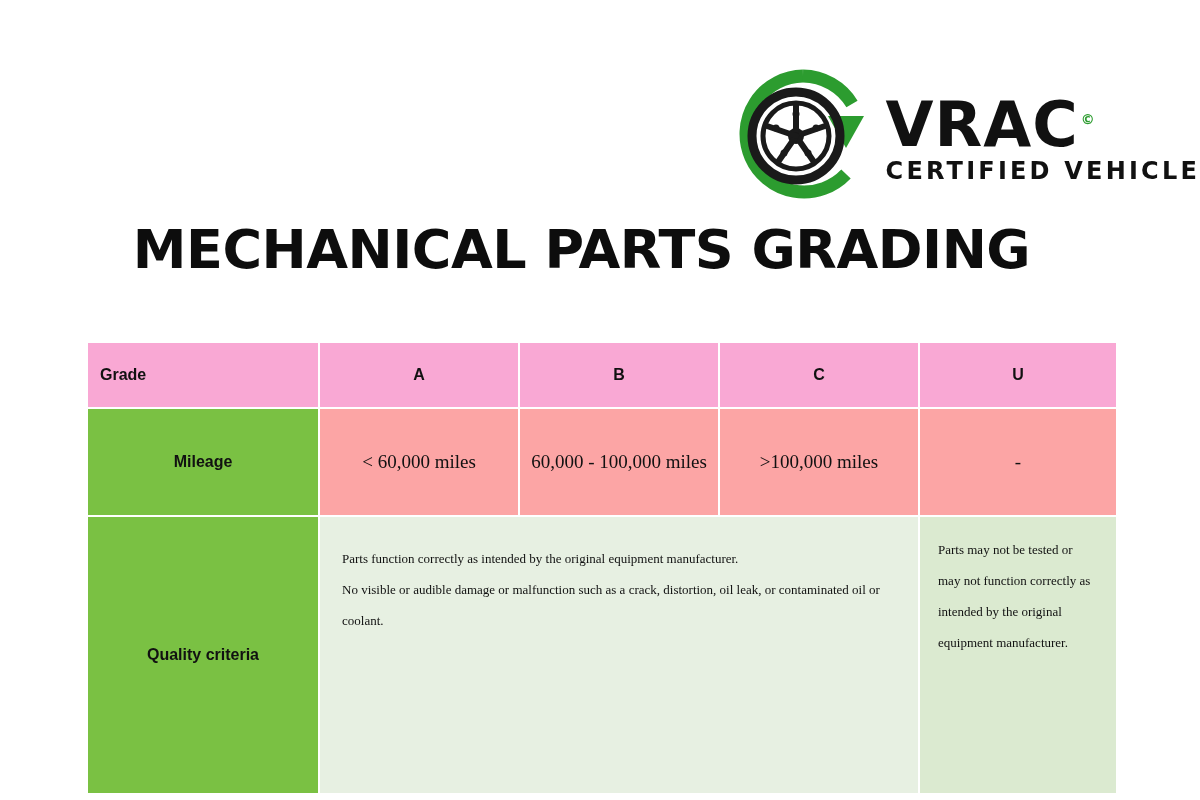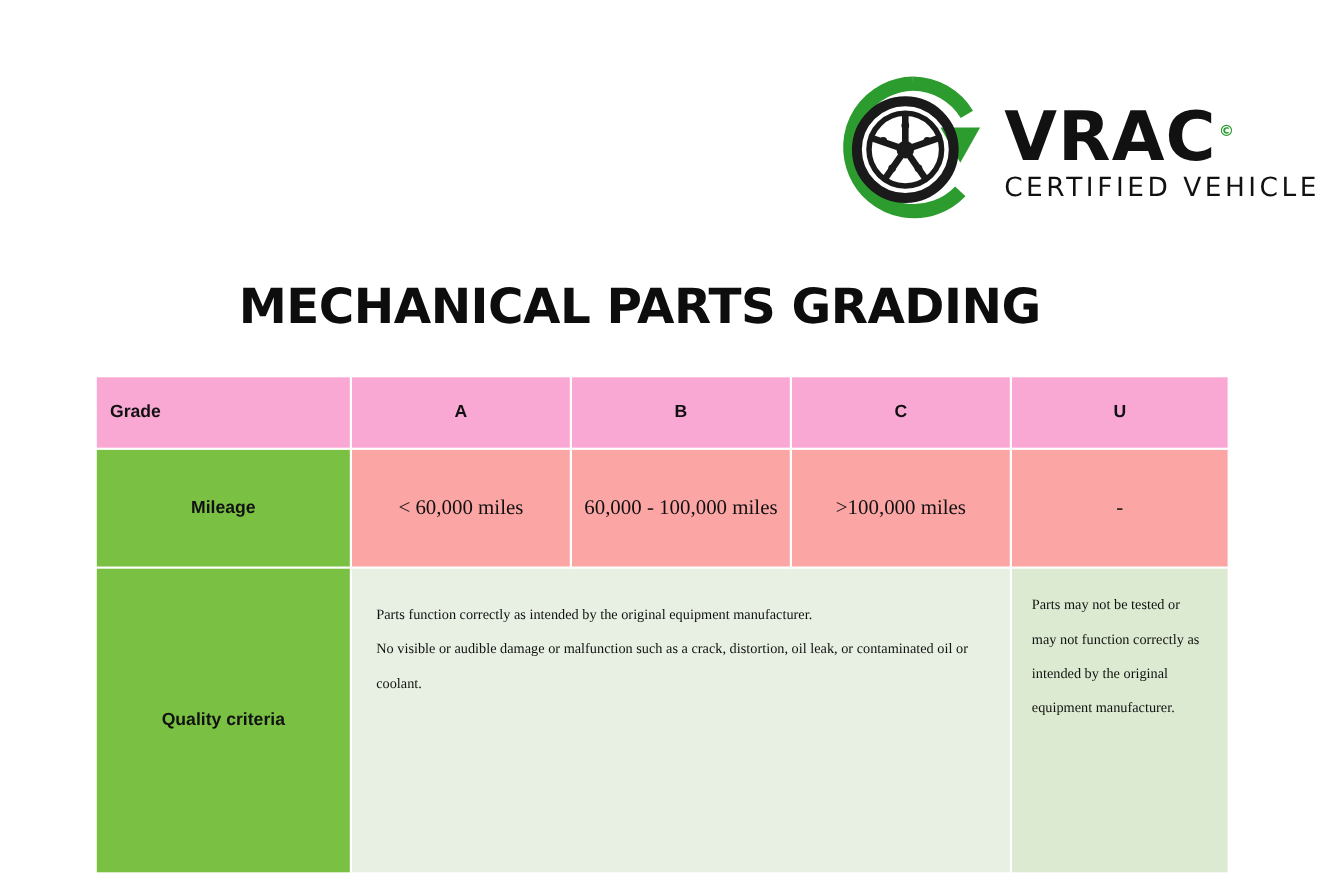--- a/index.html
+++ b/index.html
@@ -59,21 +59,21 @@
   }
   .logo-copy {
     font-size: 14px;
     vertical-align: super;
     color: #2c9c2f;
     font-weight: bold;
     margin-left: 2px;
   }
   .logo-sub1 {
     font-family: "DejaVu Sans", sans-serif;
-    font-weight: normal;
+    font-weight: bold;
     font-size: 24px;
     letter-spacing: 3.2px;
     color: #111111;
     margin-top: 2px;
   }
   .logo-sub2 {
     font-family: "DejaVu Sans", sans-serif;
     font-weight: bold;
     font-size: 50px;
     letter-spacing: 2px;
@@ -84,24 +84,23 @@
 
   
   .doc-title {
     position: absolute;
     top: 218px;
     left: 0;
     width: 1163px;
     text-align: center;
     font-family: "DejaVu Sans", sans-serif;
     font-weight: bold;
-    font-size: 44px;
+    font-size: 54px;
     letter-spacing: -0.5px;
     color: #0d0d0d;
-    margin-top: 36px;
   }
 
   
   .grade-table {
     position: absolute;
     left: 86px;
     top: 341px;
     width: 1030px;
     border-collapse: collapse;
     table-layout: fixed;

